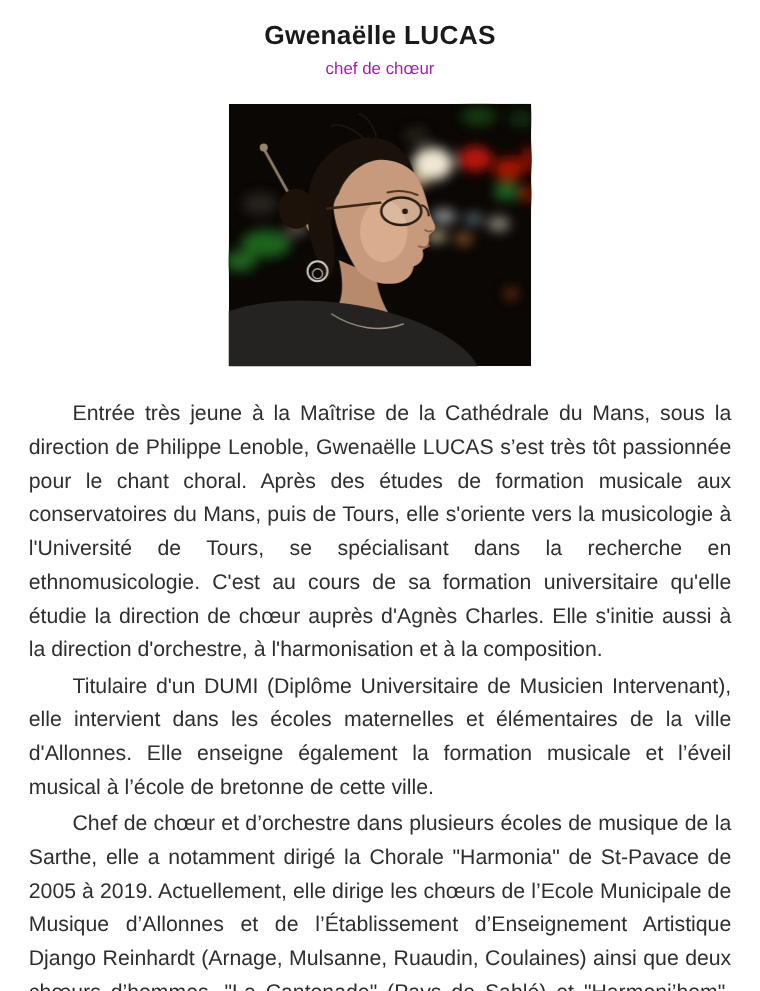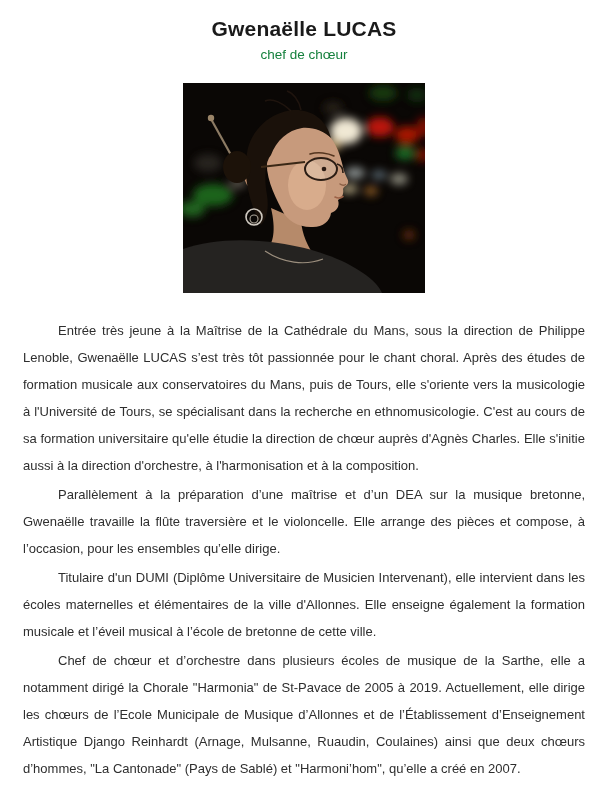--- a/index.html
+++ b/index.html
@@ -27,39 +27,39 @@
     line-height: 26px;
     font-weight: 700;
     color: #1a1a1a;
     letter-spacing: 0.2px;
   }
   .subtitle {
     margin-top: 5px;
     text-align: center;
     font-size: 13.5px;
     line-height: 16px;
-    color: #15803d;
+    color: #a21caf;
   }
   .photo-wrap {
     width: 242px;
     height: 210px;
     margin: 20px auto 0 auto;
     overflow: hidden;
   }
   .photo-wrap svg {
     display: block;
     width: 100%;
     height: 100%;
   }
   .body-text {
     margin: 24px 23px 0 23px;
   }
   .body-text p {
     margin: 0 0 2px 0;
-    font-size: 13px;
+    font-size: 17px;
     line-height: 27px;
     text-align: justify;
     text-indent: 35px;
     color: #2e2e2e;
   }
 </style>
 </head>
 <body>
 
 <div class="page">
@@ -121,18 +121,17 @@
         <circle cx="71" cy="134" r="8" fill="none" stroke-width="1.6" stroke="#cfc9c0"></circle>
         <circle cx="71" cy="136" r="4" fill="none" stroke="#b0a89c" stroke-width="1.1"></circle>
         <path d="M0,210 L0,166 C25,157 60,155 95,160 C130,165 160,176 180,190 C190,197 196,203 199,210 Z" fill="#252321"></path>
         <path d="M82,168 C100,180 122,183 140,176" stroke="#a89a88" stroke-width="1.2" fill="none" opacity="0.9"></path>
       </g>
     </svg>
   </div>
 
   <div class="body-text">
     <p>Entrée très jeune à la Maîtrise de la Cathédrale du Mans, sous la direction de Philippe Lenoble, Gwenaëlle LUCAS s’est très tôt passionnée pour le chant choral. Après des études de formation musicale aux conservatoires du Mans, puis de Tours, elle s'oriente vers la musicologie à l'Université de Tours, se spécialisant dans la recherche en ethnomusicologie. C'est au cours de sa formation universitaire qu'elle étudie la direction de chœur auprès d'Agnès Charles. Elle s'initie aussi à la direction d'orchestre, à l'harmonisation et à la composition.</p>
-    <p>Parallèlement à la préparation d’une maîtrise et d’un DEA sur la musique bretonne, Gwenaëlle travaille la flûte traversière et le violoncelle. Elle arrange des pièces et compose, à l’occasion, pour les ensembles qu’elle dirige.</p>
     <p>Titulaire d'un DUMI (Diplôme Universitaire de Musicien Intervenant), elle intervient dans les écoles maternelles et élémentaires de la ville d'Allonnes. Elle enseigne également la formation musicale et l’éveil musical à l’école de bretonne de cette ville.</p>
     <p>Chef de chœur et d’orchestre dans plusieurs écoles de musique de la Sarthe, elle a notamment dirigé la Chorale "Harmonia" de St-Pavace de 2005 à 2019. Actuellement, elle dirige les chœurs de l’Ecole Municipale de Musique d’Allonnes et de l’Établissement d’Enseignement Artistique Django Reinhardt (Arnage, Mulsanne, Ruaudin, Coulaines) ainsi que deux chœurs d’hommes, "La Cantonade" (Pays de Sablé) et "Harmoni’hom", qu’elle a créé en 2007.</p>
   </div>
 
 </div>
 
 </body></html>

